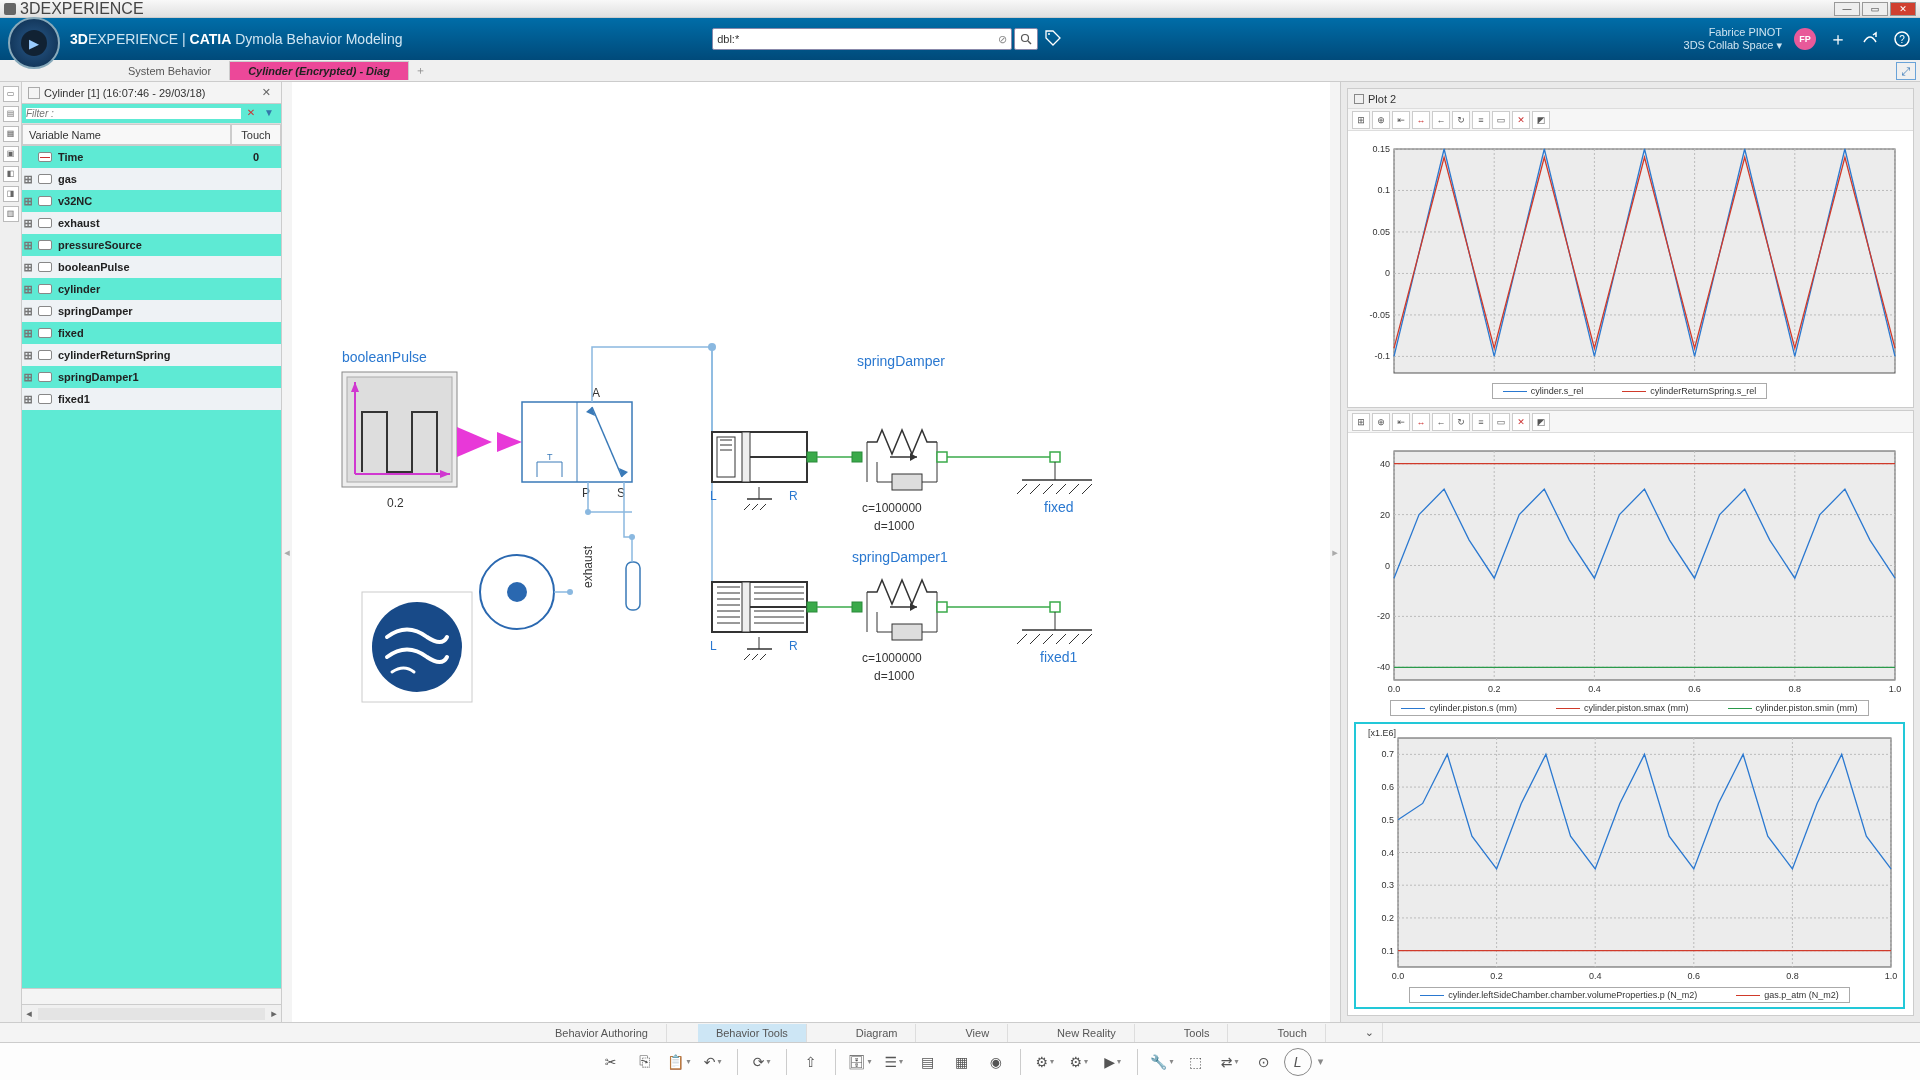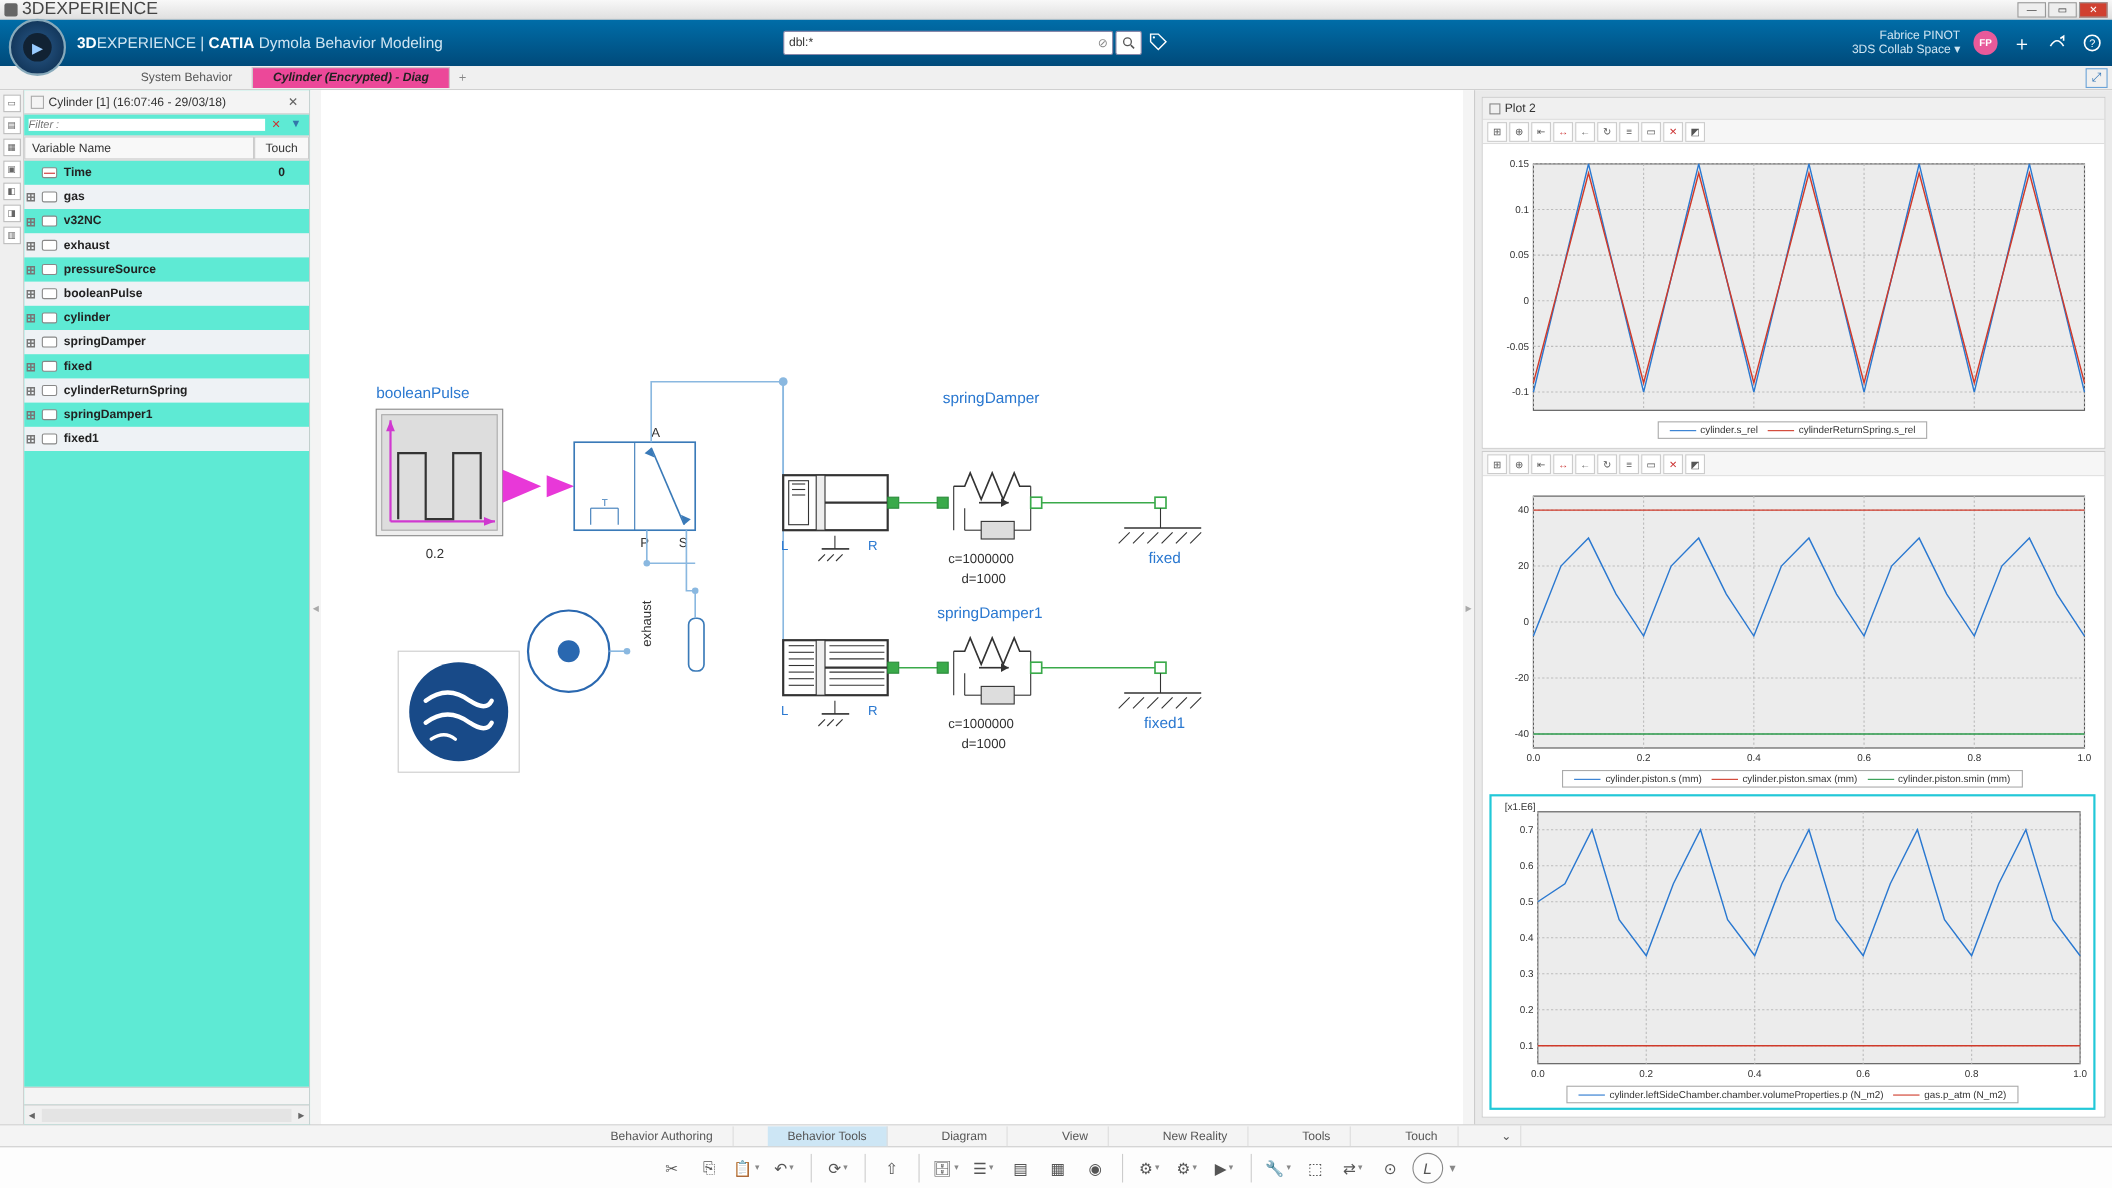--- a/index.html
+++ b/index.html
@@ -83,21 +83,21 @@
 
 .plots { width:580px; background:#eaeaea; border-left:1px solid #ccc; padding:6px; display:flex; flex-direction:column; gap:2px; }
 .plot { background:#f8f8f8; border:1px solid #ccc; display:flex; flex-direction:column; }
 .plot-title { height:20px; display:flex; align-items:center; padding:0 6px; font-size:11px; background:#f0f0f0; border-bottom:1px solid #ddd; }
 .plot-title .pico { width:10px; height:10px; border:1px solid #888; margin-right:4px; }
 .plot-toolbar { height:22px; display:flex; align-items:center; padding:0 4px; gap:2px; border-bottom:1px solid #ddd; background:#f6f6f6; }
 .ptbtn { width:18px; height:18px; border:1px solid #ccc; background:#fff; cursor:pointer; font-size:9px; text-align:center; line-height:16px; color:#555; }
 .ptbtn.red { color:#c33; }
 .plot-body { flex:1; padding:6px 8px 6px 6px; background:#fff; display:flex; flex-direction:column; }
 .plotarea { flex:1; position:relative; }
-.legend { margin:4px auto 2px auto; border:1px solid #aaa; background:#fff; font-size:9px; padding:2px 10px; display:flex; gap:9px; align-items:center; justify-content:center; flex-wrap:wrap; }
+.legend { margin:4px auto 2px auto; border:1px solid #aaa; background:#fff; font-size:9px; padding:2px 10px; display:flex; gap:39px; align-items:center; justify-content:center; flex-wrap:wrap; }
 .legent { display:flex; align-items:center; gap:4px; }
 .legline { width:24px; height:1px; }
 
 
 .bottomtabs { height:20px; background:#f4f4f4; border-top:1px solid #ccc; display:flex; align-items:center; justify-content:center; font-size:11px; color:#555;gap:31px; }
 .btab { padding:3px 18px; cursor:pointer; border-right:1px solid #ddd; }
 .btab.active { background:#cde6f5; }
 .btab.more { padding:3px 8px; }
 
 

